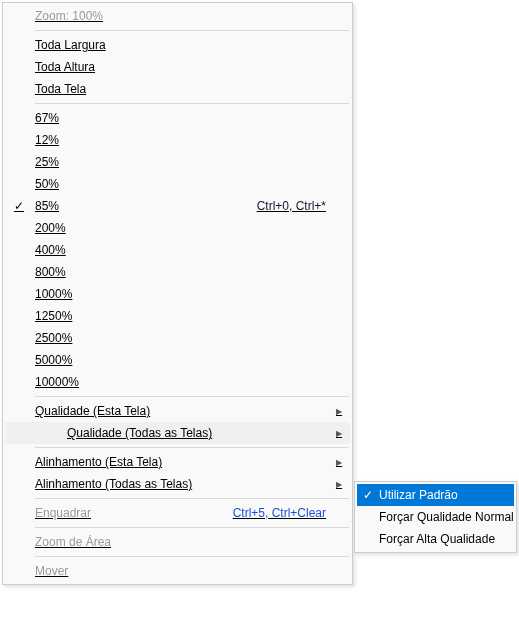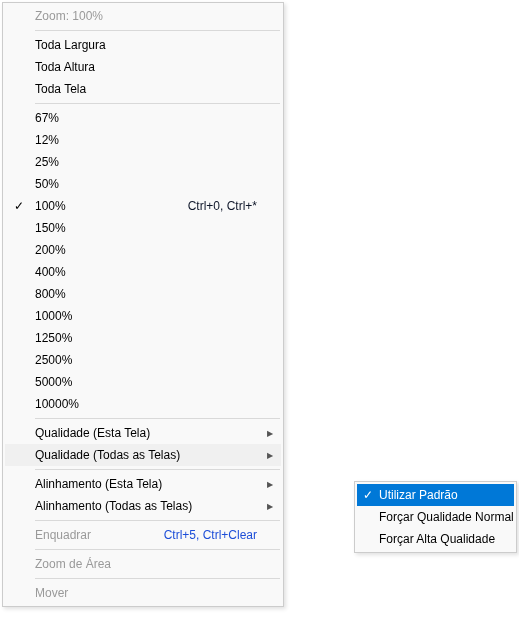--- a/index.html
+++ b/index.html
@@ -10,25 +10,26 @@
     font-size: 12px;
     background: #ffffff;
     width: 519px;
     height: 641px;
     position: relative;
   }
   .menu {
     position: absolute;
     left: 2px;
     top: 2px;
-    width: 282px;
+    width: 351px;
     background: #f9f9f9;
     border: 1px solid #cccccc;
     padding: 2px;
     box-shadow: 2px 2px 4px rgba(0,0,0,0.12);
+    text-decoration: underline;
   }
   .menu-item {
     display: flex;
     align-items: center;
     height: 22px;
     padding: 0 4px 0 0;
     color: #000;
     cursor: default;
     position: relative;
   }
@@ -59,20 +60,21 @@
     text-align: center;
     font-size: 10px;
   }
   .separator {
     height: 1px;
     background: #d9d9d9;
     margin: 3px 1px 3px 30px;
   }
   .menu-item.hovered {
     background: #f0f0f0;
+    gap: 32px;
   }
   .submenu {
     position: absolute;
     left: 354px;
     top: 481px;
     width: 163px;
     background: #f9f9f9;
     border: 1px solid #cccccc;
     padding: 2px;
     box-shadow: 2px 2px 4px rgba(0,0,0,0.12);
@@ -150,27 +152,22 @@
         <span class="label-col">25%</span>
         <span class="arrow-col"></span>
       </div>
       <div class="menu-item">
         <span class="check-col"></span>
         <span class="label-col">50%</span>
         <span class="arrow-col"></span>
       </div>
       <div class="menu-item">
         <span class="check-col">✓</span>
-        <span class="label-col">100%</span>
+        <span class="label-col">85%</span>
         <span class="accel-col">Ctrl+0, Ctrl+*</span>
-        <span class="arrow-col"></span>
-      </div>
-      <div class="menu-item">
-        <span class="check-col"></span>
-        <span class="label-col">150%</span>
         <span class="arrow-col"></span>
       </div>
       <div class="menu-item">
         <span class="check-col"></span>
         <span class="label-col">200%</span>
         <span class="arrow-col"></span>
       </div>
       <div class="menu-item">
         <span class="check-col"></span>
         <span class="label-col">400%</span>

